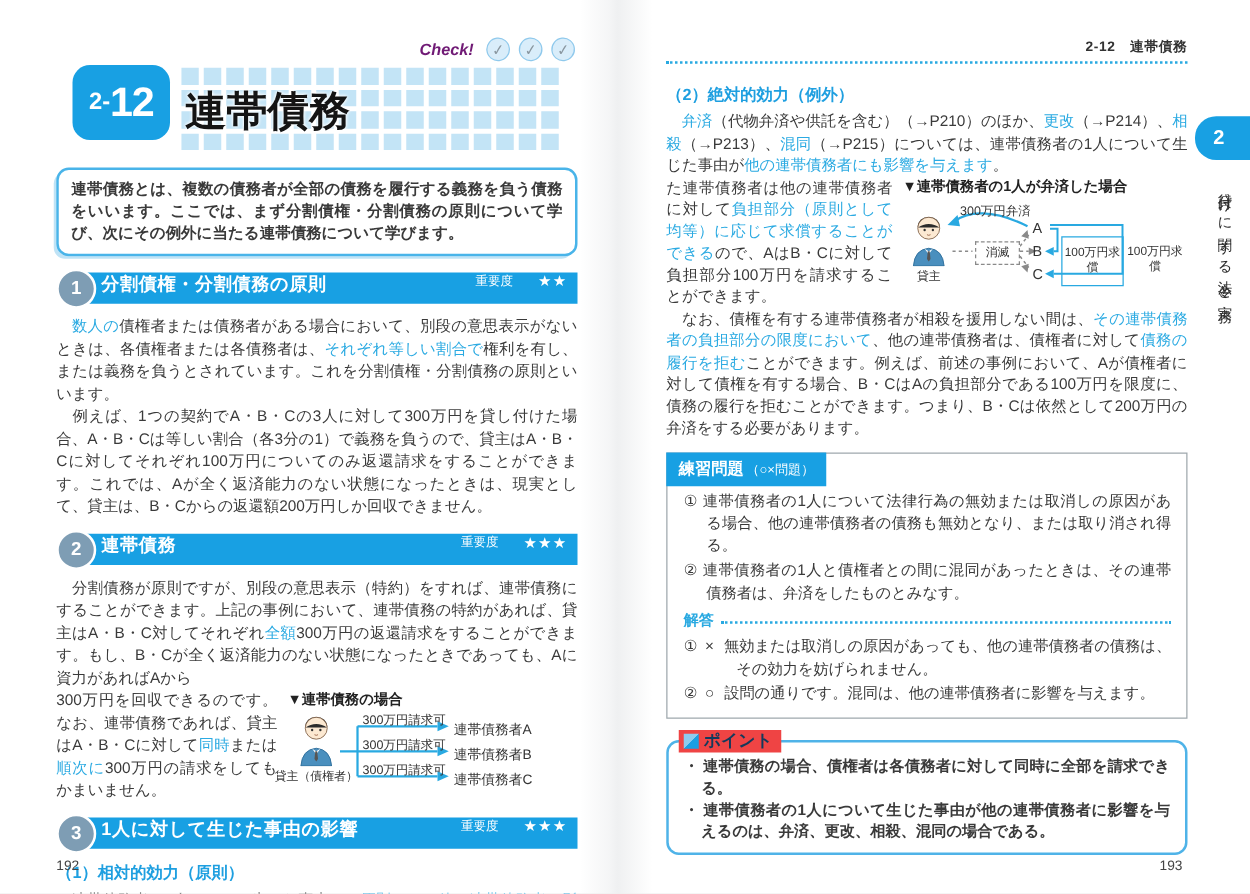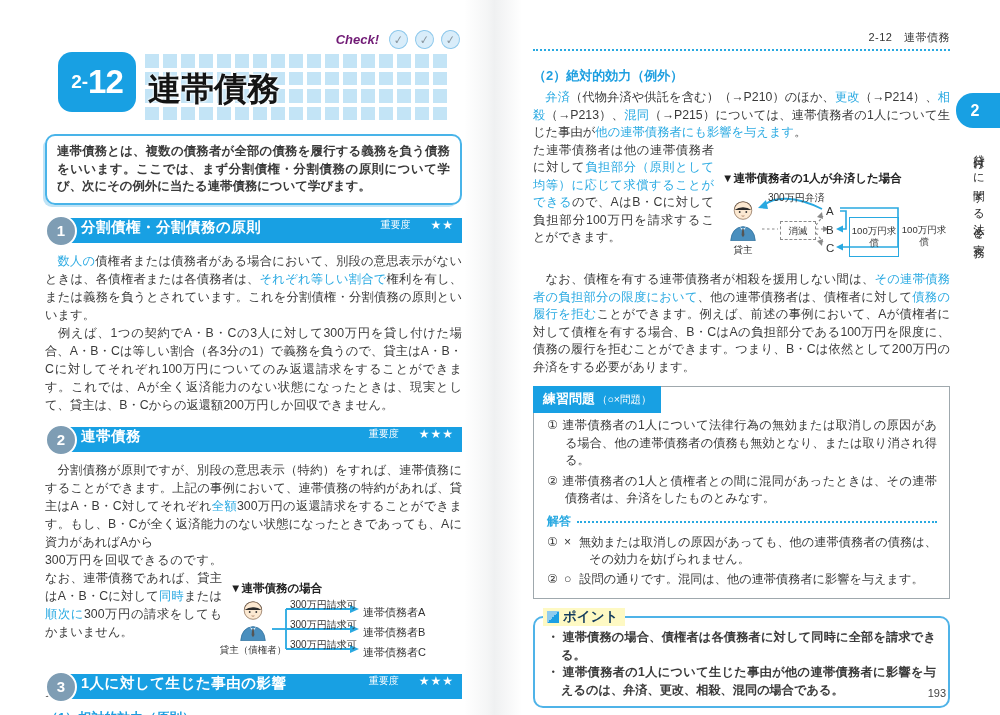--- a/index.html
+++ b/index.html
@@ -39,21 +39,21 @@
   .sec-bar{margin-left:14px;height:25px;background:#18A0E3;display:flex;align-items:flex-start;padding:0 8px 0 22px;}
   .sec-title{color:#fff;font-weight:bold;font-size:14.5px;letter-spacing:.5px;}
   .sec-imp{margin-left:auto;display:flex;align-items:center;gap:20px;color:#fff;}
   .imp-label{font-size:10px;}
   .imp-stars{font-size:12px;letter-spacing:1px;}
   .sec-num{position:absolute;left:0;top:-3px;width:28px;height:28px;border-radius:50%;background:#7E9DB4;
         border:2.5px solid #fff;color:#fff;font-weight:bold;font-size:15px;display:flex;align-items:center;justify-content:center;z-index:2;}
 
   
   .float-r{float:right;position:relative;margin:0 0 2px 8px;}
-  .dg-caption{font-size:11.5px;font-weight:bold;color:#222;margin-bottom:2px;margin-top:28px;}
+  .dg-caption{font-size:11.5px;font-weight:bold;color:#222;margin-bottom:2px;}
   .dg-body{position:relative;}
   .dg-svg{position:absolute;left:0;top:0;}
   .person{position:absolute;}
   .payer-label{position:absolute;font-size:9.5px;color:#333;text-align:center;white-space:nowrap;}
   .d1{width:232px;}
   .d1 .dg-body{height:60px;}
   .d1-lab{position:absolute;font-size:10px;color:#333;white-space:nowrap;}
   .d1-target{position:absolute;font-size:11px;color:#333;white-space:nowrap;}
   .d2{width:228px;}
   .d2 .dg-body{height:80px;}
@@ -76,29 +76,29 @@
   .q .mk{margin-right:4px;}
   .ans{padding-left:42px;text-indent:-42px;margin-bottom:2px;}
   .ans .mk{margin-right:6px;}
   .ans .vd{margin-right:8px;}
   .ans-row{display:flex;align-items:center;gap:6px;margin:5px 0 4px;}
   .ans-label{color:#29A9E1;font-weight:bold;font-size:12px;}
   .dotline{flex:1;border-top:2px dotted #29A9E1;margin-top:2px;}
 
   
   .pointbox{position:relative;border:2px solid #4FB3E8;border-radius:10px;margin-top:17px;padding:11px 12px 7px 12px;}
-  .point-title{position:absolute;left:8px;top:-10px;background:#fef9c3;padding:0 7px 0 4px;display:flex;align-items:center;gap:4px;text-align:right;}
+  .point-title{position:absolute;left:8px;top:-10px;background:#ef4444;padding:0 7px 0 4px;display:flex;align-items:center;gap:4px;text-align:right;}
   .point-sq{width:12px;height:12px;background:linear-gradient(135deg,#8FCBEE 0 50%,#1B9FE3 50% 100%);}
   .point-word{font-size:13.5px;font-weight:bold;color:#123A5C;}
   .bullet{font-size:12.2px;font-weight:bold;line-height:17.5px;padding-left:14px;text-indent:-14px;text-align:justify;}
   .bullet .bch{margin-right:3px;}
 
   
   .rp-header{padding-top:30px;text-align:right;font-size:11px;color:#333;letter-spacing:.5px;
-        border-bottom:2px dotted #29A9E1;padding-bottom:4px;margin-bottom:16px;font-weight:normal;}
+        border-bottom:2px dotted #29A9E1;padding-bottom:4px;margin-bottom:16px;font-weight:bold;}
   .side-tab-num{position:absolute;right:0;top:93px;width:44px;height:35px;background:#18A0E3;
         border-radius:17px 0 0 17px;color:#fff;font-weight:bold;font-size:16px;
         display:flex;align-items:center;justify-content:center;padding-right:6px;box-sizing:border-box;}
   .side-tab-label{position:absolute;right:14px;top:145px;writing-mode:vertical-rl;font-size:11.5px;
         color:#2a2a2a;letter-spacing:2.5px;}
   .pagenum{position:absolute;bottom:16px;font-size:11px;color:#444;}
   .pn-left{left:0;}
   .pn-right{right:4px;}
 </style>
 </head>

